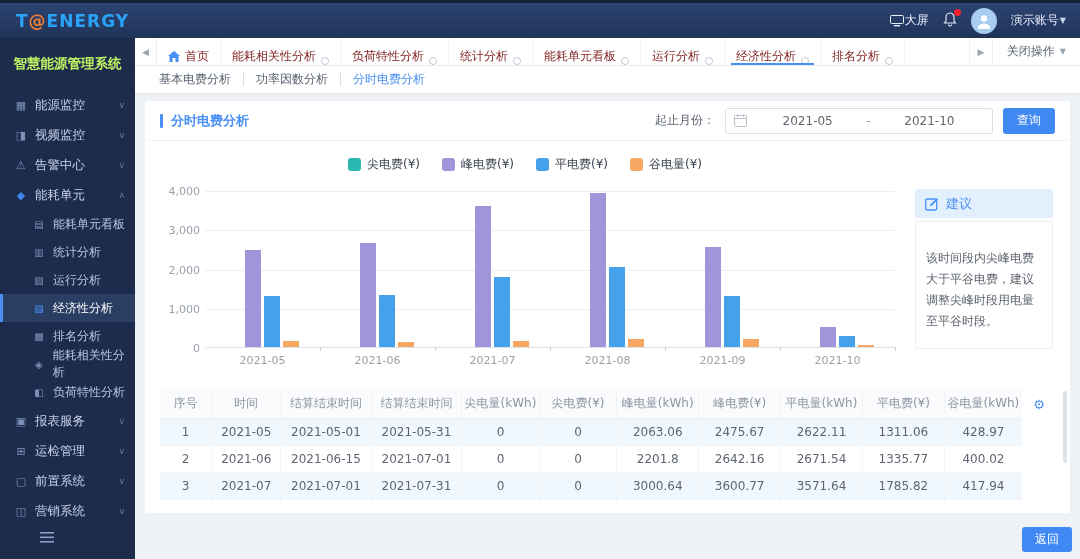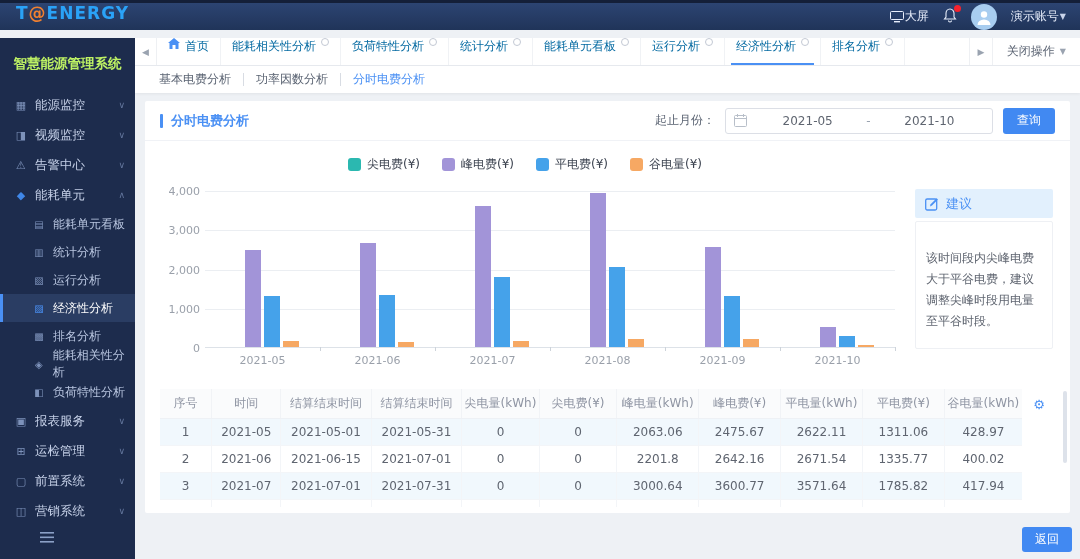--- a/index.html
+++ b/index.html
@@ -1,22 +1,22 @@
 <!DOCTYPE html>
 <html><head>
 <meta charset="utf-8">
 <style>
   * { margin:0; padding:0; box-sizing:border-box; }
   html,body { width:1080px; height:559px; overflow:hidden; }
   body { font-family:"DejaVu Sans","Liberation Sans",sans-serif; background:#eef1f5; position:relative; font-size:12px; }
 
   
-  .topbar { position:absolute; left:0; top:0; width:1080px; height:30px;
+  .topbar { position:absolute; left:0; top:0; width:1080px; height:38px;
     background:linear-gradient(180deg,#2c4472,#203459); border-top:3px solid #141f38;
-    display:flex; z-index:30; }
+    display:flex; align-items:center; z-index:30; }
   .logo { margin-left:16px; font-size:17px; font-weight:800; letter-spacing:1px; color:#2aa2f7; }
   .logo .at { color:#f08030; }
   .topbar-right { margin-left:auto; display:flex; align-items:center; gap:14px; padding-right:14px; color:#e8eefb; }
   .tb-item { display:flex; align-items:center; gap:1px; font-size:12px; cursor:pointer; }
   .bell-wrap { position:relative; }
   .bell-dot { position:absolute; top:-3px; right:-4px; width:7px; height:7px; background:#f5222d; border-radius:50%; }
   .avatar { width:26px; height:26px; border-radius:50%; background:#a8cdf0; display:flex; align-items:center; justify-content:center; overflow:hidden; }
   .caret { font-size:8px; color:#c9d4ea; }
 
   
@@ -33,21 +33,21 @@
   .menu-item.active::before { content:""; position:absolute; left:0; top:0; bottom:0; width:3px; background:#4a90f4; }
   .menu-item.active .mi-icon { color:#4a90f4; }
   .menu-item.expanded .mi-icon { color:#3f87e8; }
   .menu-hamburger { margin:6px 0 0 40px; color:#8ba0c6; cursor:pointer; }
 
   
   .tabbar { position:absolute; left:135px; top:38px; right:0; height:28px; background:#fff;
     display:flex; align-items:stretch; border-bottom:1px solid #e6e9ee; z-index:10; }
   .tab-arrow { width:22px; display:flex; align-items:center; justify-content:center; color:#9aa3b0; font-size:9px; cursor:pointer; border-right:1px solid #eef0f3; }
   .tabs-scroll { display:flex; flex:1; overflow:hidden; }
-  .tab { display:flex; align-items:flex-start; gap:5px; padding:0 11px; font-size:12px; color:#0369a1; border-right:1px solid #f0f2f5; cursor:pointer; position:relative; white-space:nowrap; }
+  .tab { display:flex; align-items:flex-end; gap:5px; padding:0 11px; font-size:12px; color:#7f1d1d; border-right:1px solid #f0f2f5; cursor:pointer; position:relative; white-space:nowrap; }
   .tab.active::after { content:""; position:absolute; left:6px; right:6px; bottom:0; height:2px; background:#4a90f4; }
   .tab .close-dot { width:8px; height:8px; border:1px solid #c3c9d4; border-radius:50%; display:inline-block; }
   .tab .home-ic { color:#4a90f4; font-size:12px; }
   .tabbar-right { margin-left:auto; display:flex; align-items:center; border-left:1px solid #eef0f3; }
   .closeops { display:flex; align-items:center; gap:5px; padding:0 14px; color:#5a6372; font-size:12px; cursor:pointer; border-left:1px solid #eef0f3; height:100%; }
 
   
   .subtabbar { position:absolute; left:135px; top:66px; right:0; height:27px; background:#fff;
     display:flex; align-items:center; padding-left:12px; box-shadow:0 1px 3px rgba(0,0,0,.06); z-index:9; }
   .subtab { padding:0 12px; font-size:12px; color:#5a6372; cursor:pointer; }

